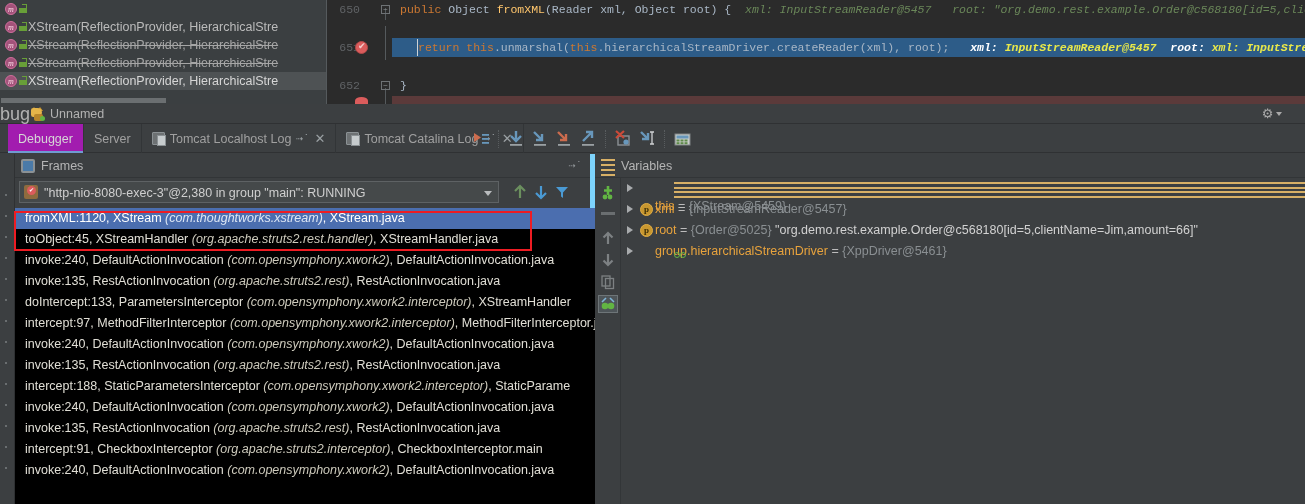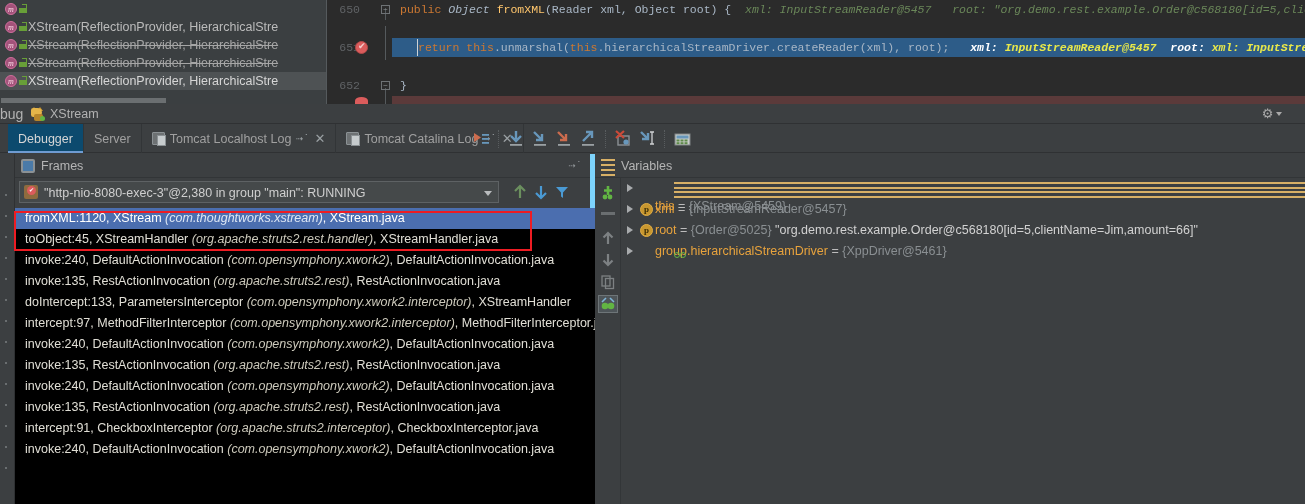--- a/index.html
+++ b/index.html
@@ -45,21 +45,21 @@
     line-height: 19px; color: #a9b7c6;
   }
   .hl-line {
     position: absolute; left: 392px; right: 0; height: 19px;
     background: #2d5c88;
   }
   .caret { position: absolute; width: 1px; top: 1px; height: 17px; background: #cfd2d4; }
   .kw { color: #cc7832; }
   .ident { color: #a9b7c6; margin-top: 12px; }
   .meth { color: #ffc66d; }
-  .typ { color: #a9b7c6; font-style: italic; }
+  .typ { color: #a9b7c6; }
   .hint {
     color: #6a8759; font-style: italic;
     font-family: "Liberation Mono", monospace; font-size: 11.5px;
   }
   .hint-b { color: #ffffff; font-weight: bold; font-style: italic; }
   .hint-y { color: #e8e84a; font-weight: bold; font-style: italic; }
   .bp-band {
     position: absolute; left: 392px; right: 0; height: 14px;
     background: #5b3a3a;
   }
@@ -115,21 +115,21 @@
     position: absolute; left: 0; top: 104px; width: 1305px; height: 400px;
     background: #3c3f41;
   }
 
   
   .titlebar {
     position: relative; height: 20px; background: #3c3f41;
     border-bottom: 1px solid #2f3133;
   }
   .titlebar .tlabel {
-    position: absolute; left: 0; top: 2px; font-size: 14px;
+    position: absolute; left: 0; top: 2px; font-size: 18px;
     color: #b2b2b2; line-height: 16px;
   }
   .cat-ico {
     position: absolute; left: 30px; top: 3px; width: 15px; height: 14px;
   }
   .cat-ico .head {
     position: absolute; left: 1px; top: 1px; width: 11px; height: 9px;
     background: #e5b54a; border-radius: 3px 6px 6px 3px;
   }
   .cat-ico .ear1, .cat-ico .ear2 {
@@ -169,21 +169,21 @@
     position: relative; height: 29px; background: #3c3f41;
     border-bottom: 1px solid #2f3133;
   }
   .tabs { position: absolute; left: 8px; top: 0; height: 29px; display: flex; }
   .tab {
     position: relative; display: flex; align-items: center; gap: 5px;
     padding: 0 10px; height: 29px; font-size: 12.5px; color: #a0a0a0;
     border-right: 1px solid #323537; white-space: nowrap;
   }
   .tab.active {
-    color: #d6d6d6; background: #0c4a6e;
+    color: #d6d6d6; background: #a21caf;
     box-shadow: inset 0 -2px 0 0 #6f9bd1;
   }
   .tab .log-ico {
     position: relative; width: 13px; height: 13px;
     background: #6d7173; border: 1px solid #8b9194; border-radius: 1px;
   }
   .tab .log-ico:after {
     content: ""; position: absolute; left: 4px; top: 2px;
     width: 7px; height: 9px; background: #c6cbcd; border: 1px solid #8b9194;
   }
@@ -425,21 +425,21 @@
 
     <div class="titlebar">
       <span class="tlabel">bug</span>
       <span class="cat-ico">
         <span class="ear1"></span>
           <span class="ear2"></span>
         <span class="head"></span>
           <span class="body"></span>
           <span class="dot"></span>
       </span>
-      <span class="run-title">XStream</span>
+      <span class="run-title">Unnamed</span>
       <span class="gear-btn">
         <span class="gear">⚙</span>
         <span class="gear-arrow"></span>
       </span>
     </div>
 
     <div class="tabsrow">
       <div class="tabs">
         <div class="tab active">
           <span>Debugger</span>
@@ -595,27 +595,30 @@
           <div class="frame-row">
             <span>intercept:97, MethodFilterInterceptor </span><span class="pkg">(com.opensymphony.xwork2.interceptor)</span><span>, MethodFilterInterceptor.java</span>
           </div>
           <div class="frame-row">
             <span>invoke:240, DefaultActionInvocation </span><span class="pkg">(com.opensymphony.xwork2)</span><span>, DefaultActionInvocation.java</span>
           </div>
           <div class="frame-row">
             <span>invoke:135, RestActionInvocation </span><span class="pkg">(org.apache.struts2.rest)</span><span>, RestActionInvocation.java</span>
           </div>
           <div class="frame-row">
+            <span>intercept:188, StaticParametersInterceptor </span><span class="pkg">(com.opensymphony.xwork2.interceptor)</span><span>, StaticParame</span>
+          </div>
+          <div class="frame-row">
             <span>invoke:240, DefaultActionInvocation </span><span class="pkg">(com.opensymphony.xwork2)</span><span>, DefaultActionInvocation.java</span>
           </div>
           <div class="frame-row">
             <span>invoke:135, RestActionInvocation </span><span class="pkg">(org.apache.struts2.rest)</span><span>, RestActionInvocation.java</span>
           </div>
           <div class="frame-row">
-            <span>intercept:91, CheckboxInterceptor </span><span class="pkg">(org.apache.struts2.interceptor)</span><span>, CheckboxInterceptor.java</span>
+            <span>intercept:91, CheckboxInterceptor </span><span class="pkg">(org.apache.struts2.interceptor)</span><span>, CheckboxInterceptor.main</span>
           </div>
           <div class="frame-row">
             <span>invoke:240, DefaultActionInvocation </span><span class="pkg">(com.opensymphony.xwork2)</span><span>, DefaultActionInvocation.java</span>
           </div>
         </div>
 
         <div class="frames-vtools"></div>
       </div>
 
       <div class="vars-panel">

